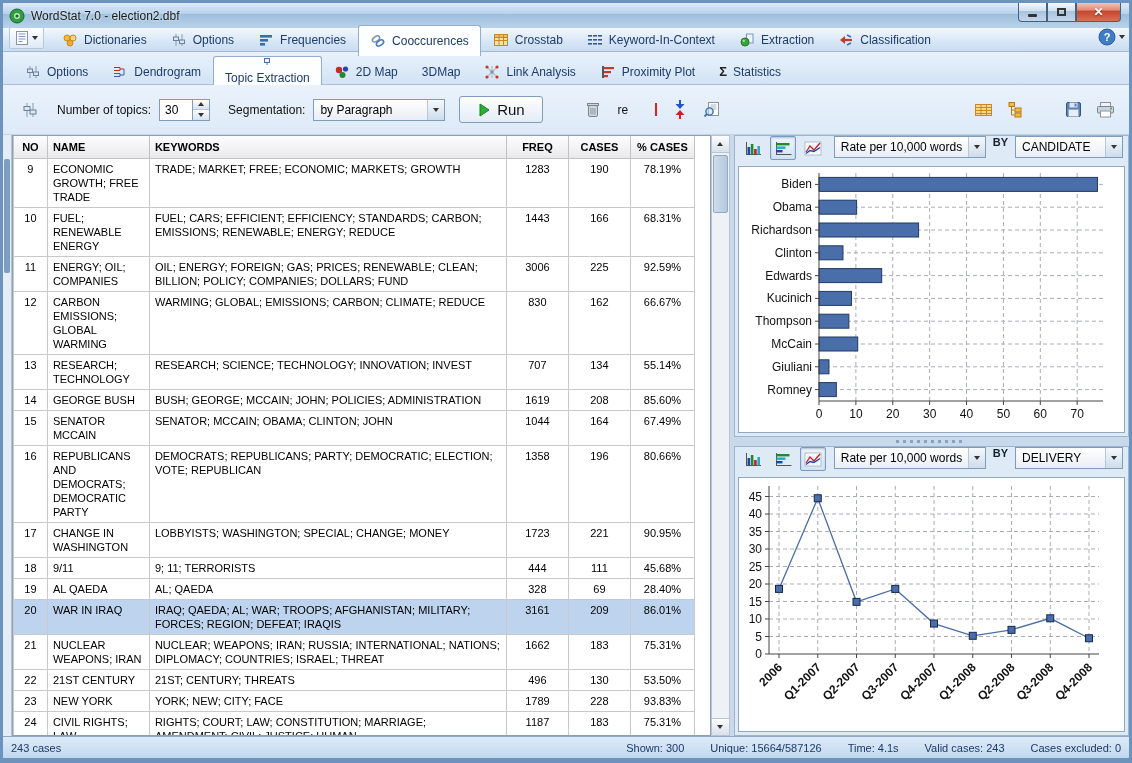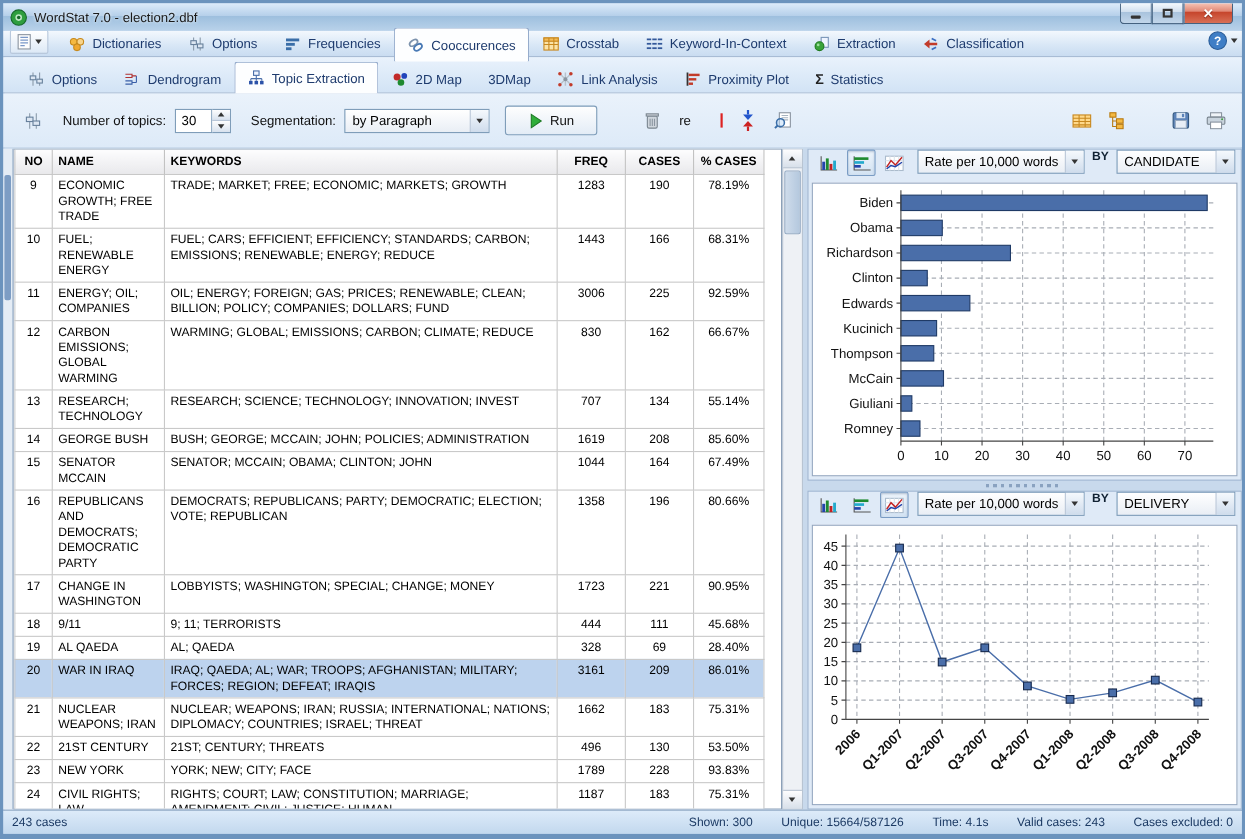--- a/index.html
+++ b/index.html
@@ -25,21 +25,21 @@
   
   .main-tabs{ height:24px; background:linear-gradient(#f3f8fd,#d7e6f6 60%,#c9dcf1);
               border-bottom:1px solid #a3b8d2; display:flex; align-items:center; padding:0 4px; }
   .sub-tabs{ height:33px; background:linear-gradient(#e9f2fc,#d2e3f5);
              border-bottom:1px solid #aebfd6; display:flex; align-items:flex-end; padding:0 10px; }
   .tab{ display:flex; align-items:center; gap:6px; padding:0 11px; height:28px;
         font-size:12px; color:#1e3b6e; cursor:pointer; border:1px solid transparent;
         border-bottom:none; border-radius:3px 3px 0 0; white-space:nowrap; }
   .sub-tabs .tab{ height:26px; }
   .tab.active{ background:#fdfeff; border-color:#96accc; position:relative; top:1px; height:31px; }
-  .sub-tabs .tab.active{ height:29px; }
+  .sub-tabs .tab.active{ height:29px;flex-direction:column; }
   .menu-btn{ display:flex; align-items:center; gap:3px; padding:2px 5px; margin:0 6px 4px 2px;
              border:1px solid #b8c8dc; border-radius:2px; background:linear-gradient(#fff,#dde9f6); cursor:pointer;}
   .caret{ width:0;height:0;border-left:3.5px solid transparent;border-right:3.5px solid transparent;
           border-top:4px solid #333; display:inline-block; }
   .help-btn{ margin-left:auto; margin-bottom:6px; display:flex; align-items:center; gap:3px; cursor:pointer; }
   
   .toolbar{ height:50px; background:linear-gradient(#eaf2fb,#ddeaf8); display:flex; align-items:center;
             padding:0 14px; border-bottom:1px solid #c3d4e8; }
   .tb-label{ font-size:12px; color:#111; margin:0 8px 0 18px; }
   .spinbox{ display:flex; height:22px; }
@@ -51,21 +51,21 @@
   .spinner div:last-child{border-bottom:none;}
   .tri-up{ width:0;height:0;border-left:3.5px solid transparent;border-right:3.5px solid transparent;border-bottom:4px solid #333;}
   .tri-down{ width:0;height:0;border-left:3.5px solid transparent;border-right:3.5px solid transparent;border-top:4px solid #333;}
   .select{ height:22px; border:1px solid #7f9db9; background:linear-gradient(#fff,#e9eef5);
            display:flex; align-items:center; font-size:12px; cursor:pointer; }
   .select .sel-text{ padding:0 6px; flex:1; white-space:nowrap; overflow:hidden;}
   .select .sel-btn{ width:17px; align-self:stretch; display:flex; align-items:center; justify-content:center;
            border-left:1px solid #b8c6d8; background:linear-gradient(#f5f9fd,#cfdcec); }
   .run-btn{ margin-left:14px; height:27px; width:84px; border:1px solid #7f9db9; border-radius:3px;
             background:linear-gradient(#fefefe,#e3ecf6); display:flex; align-items:center; justify-content:center;
-            gap:6px; font-size:12px; color:#111; cursor:pointer; }
+            gap:6px; font-size:15px; color:#111; cursor:pointer; }
   .tb-ico{ margin-left:16px; cursor:pointer; display:flex; align-items:center; }
   .rename{ font-size:12px; color:#111; display:flex; align-items:center;gap:26px; }
   .rename .bar{ width:2px; height:13px; background:#d22; margin-left:1px; }
   .tb-right{ margin-left:auto; display:flex; align-items:center; }
   .tb-right .tb-ico{ margin-left:14px; }
   .tb-gap{ width:26px; }
   
   .content{ flex:1; display:flex; overflow:hidden; background:#c8d9ec; }
   .left-scroll{ width:9px; background:#e4ecf5; border-right:1px solid #b0c4d8; position:relative; }
   .left-scroll .thumb{ position:absolute; left:1px; right:1px; top:4%; height:19%;

